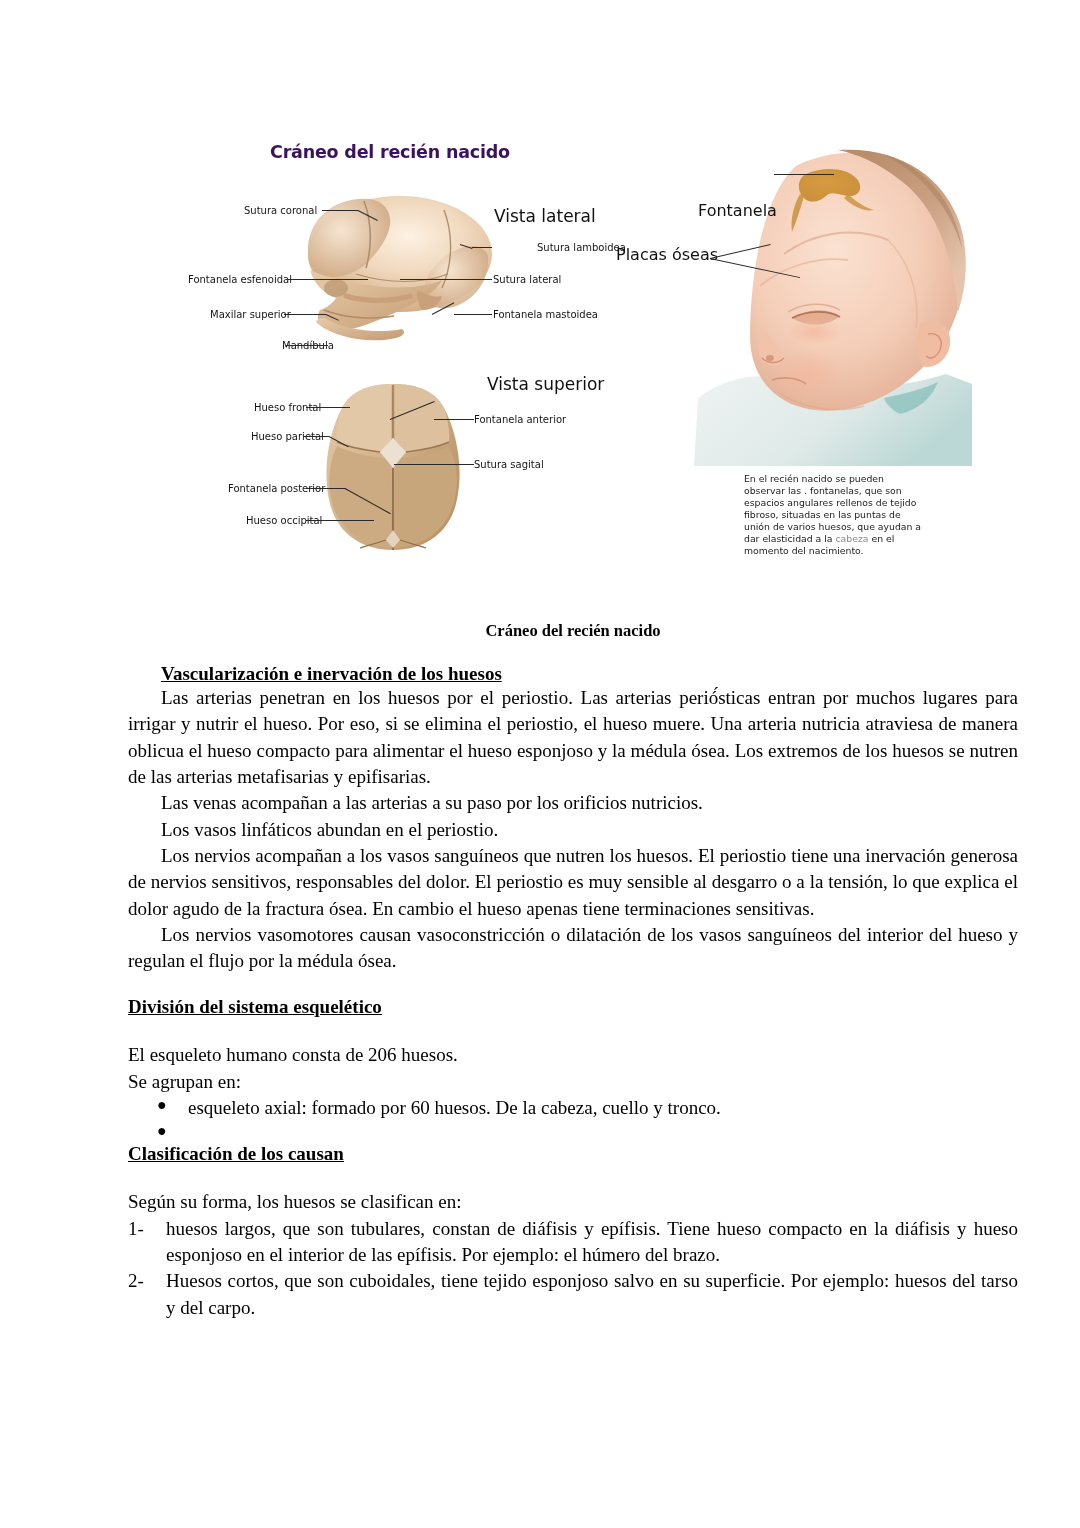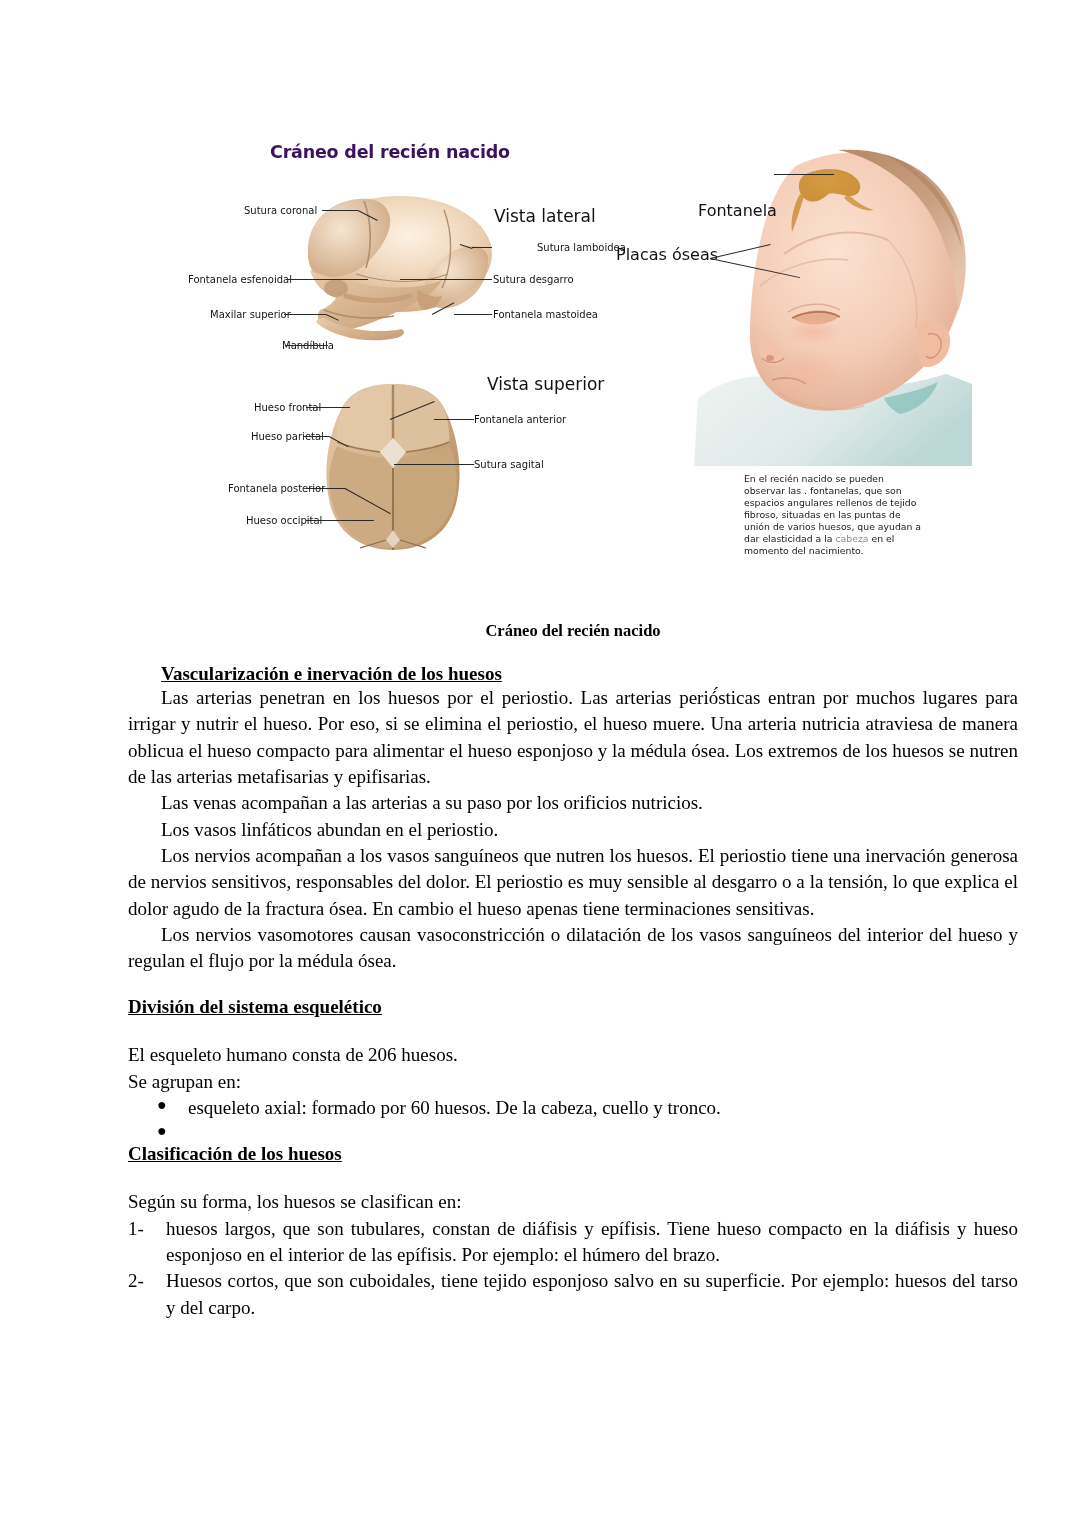--- a/index.html
+++ b/index.html
@@ -251,21 +251,21 @@
     <div class="lead" style="left:102px; top:178px; width:42px;"></div>
     <div class="lead-d" style="left:144px; top:178px; width:14px; transform:rotate(25deg);"></div>
 
     <div class="diag-label" style="left:68px; top:205px;margin-left:32px;">Mandíbula</div>
     <div class="lead" style="left:104px; top:209px; width:42px;"></div>
 
     <div class="diag-label" style="left:311px; top:107px;padding-left:44px;">Sutura lamboidea</div>
     <div class="lead" style="left:290px; top:111px; width:20px;"></div>
     <div class="lead-d" style="left:278px; top:108px; width:13px; transform:rotate(18deg);"></div>
 
-    <div class="diag-label" style="left:311px; top:139px;">Sutura desgarro</div>
+    <div class="diag-label" style="left:311px; top:139px;">Sutura lateral</div>
     <div class="lead" style="left:218px; top:143px; width:92px;"></div>
 
     <div class="diag-label" style="left:311px; top:174px;">Fontanela mastoidea</div>
     <div class="lead" style="left:272px; top:178px; width:38px;"></div>
     <div class="lead-d" style="left:250px; top:178px; width:25px; transform:rotate(-28deg);"></div>
 
     <svg class="skullsvg" style="left:136px; top:244px;" width="150" height="176" viewBox="0 0 150 176">
       <defs>
         <linearGradient id="topG" x1="0" y1="0" x2="1" y2="0.6">
           <stop offset="0%" stop-color="#e4c8a8"></stop>
@@ -411,20 +411,20 @@
 
   <h2 class="section-head flush">División del sistema esquelético</h2>
   <div class="gap-md"></div>
   <p class="plain">El esqueleto humano consta de 206 huesos.</p>
   <p class="plain">Se agrupan en:</p>
   <ul class="bullets">
     <li><span class="bul">●</span><span>esqueleto axial: formado por 60 huesos. De la cabeza, cuello y tronco.</span></li>
     <li><span class="bul">●</span></li>
   </ul>
 
-  <h2 class="section-head flush">Clasificación de los huesos</h2>
+  <h2 class="section-head flush">Clasificación de los causan</h2>
   <div class="gap-md"></div>
   <p class="plain">Según su forma, los huesos se clasifican en:</p>
   <ol class="numlist">
     <li><span class="num">1-</span><span>huesos largos, que son tubulares, constan de diáfisis y epífisis. Tiene hueso compacto en la diáfisis y hueso esponjoso en el interior de las epífisis. Por ejemplo: el húmero del brazo.</span></li>
     <li><span class="num">2-</span><span>Huesos cortos, que son cuboidales, tiene tejido esponjoso salvo en su superficie. Por ejemplo: huesos del tarso y del carpo.</span></li>
   </ol>
 </div>
 
 </body></html>

